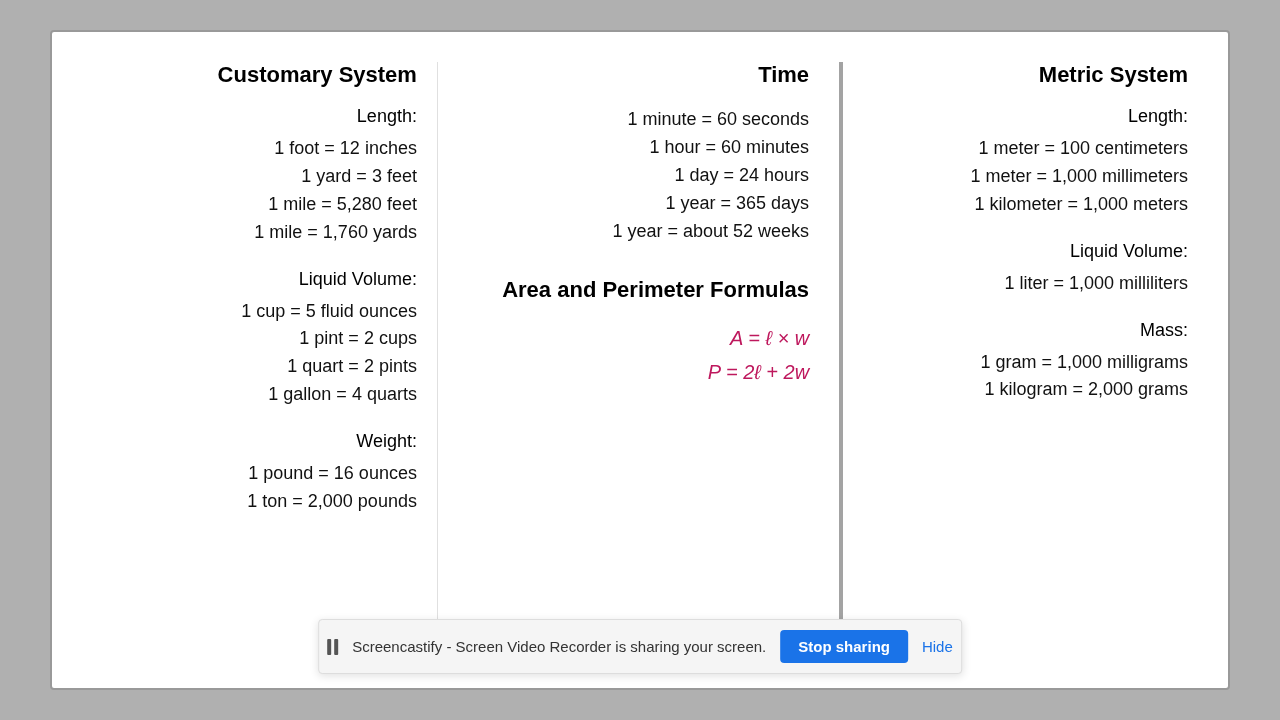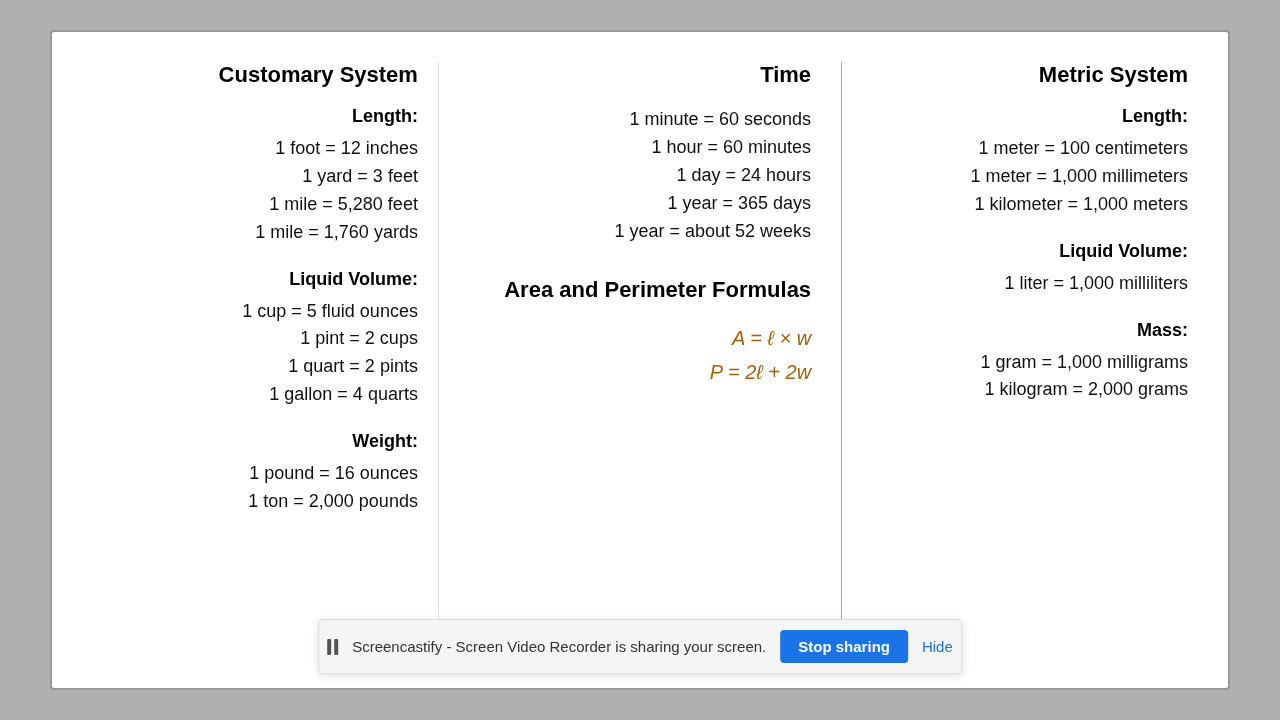--- a/index.html
+++ b/index.html
@@ -39,40 +39,40 @@
       flex: 1;
       padding-left: 20px;
     }
     .section-title {
       font-size: 22px;
       font-weight: bold;
       margin-bottom: 18px;
     }
     .subsection-title {
       font-size: 18px;
-      font-weight: bold;
+      font-weight: normal;
       margin-bottom: 8px;
       margin-top: 16px;
     }
     .formula-title {
       font-size: 22px;
       font-weight: bold;
       margin-bottom: 18px;
       margin-top: 0;
     }
     .measurement-line {
       font-size: 18px;
       line-height: 1.55;
       color: #111;
     }
     .formula-line {
       font-size: 20px;
       line-height: 1.7;
       font-style: italic;
-      color: #a16207;
+      color: #be185d;
     }
     .section-gap {
       margin-top: 22px;
     }
     .notification-bar {
       position: absolute;
       bottom: 14px;
       left: 50%;
       transform: translateX(-50%);
       background: #f5f5f5;
@@ -112,21 +112,21 @@
       background: transparent;
       color: #1a73e8;
       border: none;
       font-size: 15px;
       cursor: pointer;
       font-weight: 500;
     }
     .col-middle {
       flex: 1.05;
       border-left: 1px solid #e0e0e0;
-      border-right: 1px solid #a3a3a3;
+      border-right: 4px solid #a3a3a3;
       padding: 0 30px;
     }
   </style>
 </head>
 <body>
 
 <div class="main-card">
   <div class="content-area">
 
     <div class="column">

